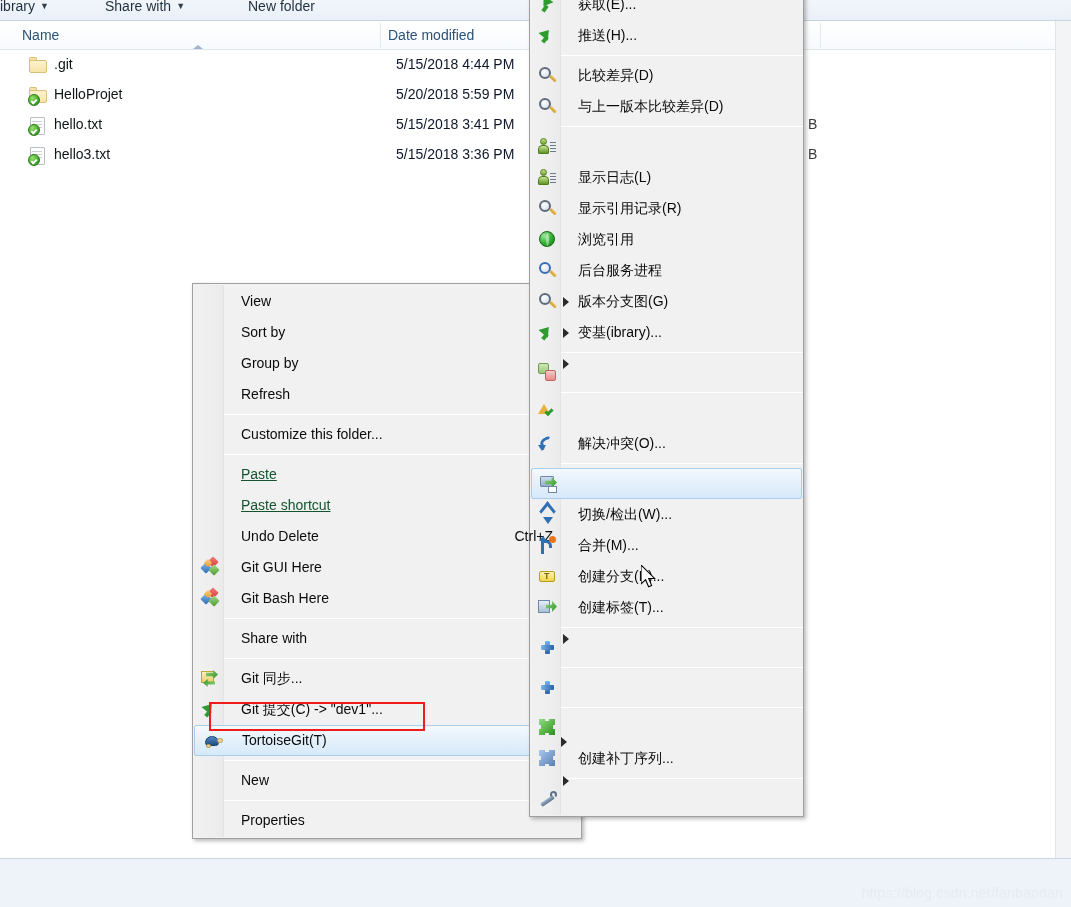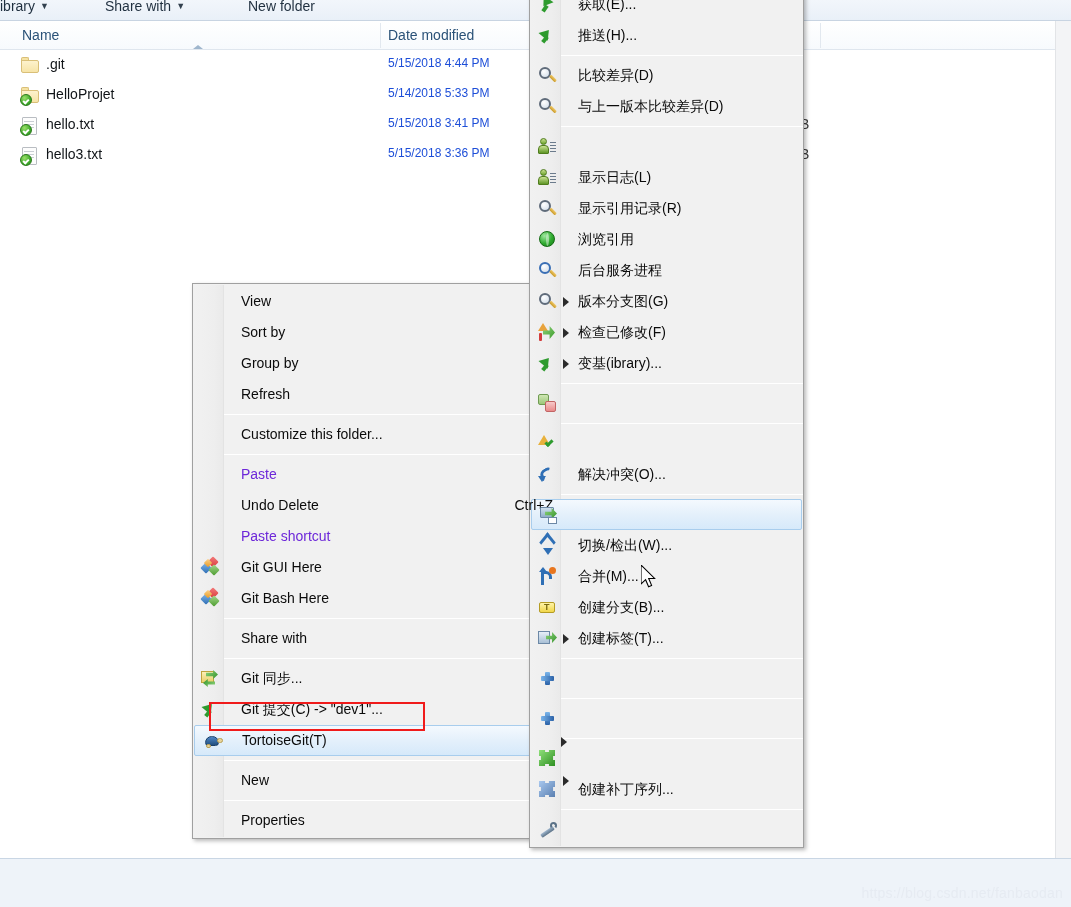--- a/index.html
+++ b/index.html
@@ -47,28 +47,28 @@
     background: #e2e8ef;
   }
   .sortarrow {
     position: absolute; left: 193px; top: 24px;
     width: 0; height: 0;
     border-left: 5px solid transparent;
     border-right: 5px solid transparent;
     border-bottom: 4px solid #9fb6cd;
   }
 
-  .filelist { position: absolute; left: 0; top: 51px; width: 857px; }
+  .filelist { position: absolute; left: 8px; top: 51px; width: 857px; }
   .filerow { position: relative; height: 30px; }
   .filerow .fname {
     position: absolute; left: 46px; top: 5px; font-size: 14px; color: #101418;
     white-space: nowrap;
   }
   .filerow .fdate {
-    position: absolute; left: 388px; top: 5px; font-size: 12px; color: #1d4ed8;
+    position: absolute; left: 388px; top: 5px; font-size: 14px; color: #0f172a;
     white-space: nowrap;
   }
   .filerow .fsize {
     position: absolute; left: 800px; top: 5px; font-size: 14px; color: #3a3a3a;
     white-space: nowrap;
   }
 
   
   .ficon { position: absolute; left: 20px; top: 5px; width: 21px; height: 20px; }
   .folder-body {
@@ -124,21 +124,21 @@
   .menu .gutter {
     position: absolute; left: 1px; top: 1px; bottom: 1px; width: 30px;
     background: linear-gradient(to right, #f1f1f1 0%, #eeeeee 70%, #eaeaea 100%);
     border-right: 1px solid #e3e3e3;
   }
   .mi {
     position: relative; height: 31px; line-height: 31px;
     padding-left: 48px; padding-right: 28px;
     white-space: nowrap; cursor: default;
   }
-  .mi.disabled { color: #6d28d9; }
+  .mi.disabled { color: #14532d; text-decoration: underline; }
   .mi .label { position: relative; z-index: 2; }
   .mi .accel {
     position: absolute; right: 28px; top: 0; z-index: 2; color: #0b0b0b;
   }
   .mi .arrow {
     position: absolute; right: 12px; top: 11px; z-index: 2;
     width: 0; height: 0;
     border-top: 5px solid transparent;
     border-bottom: 5px solid transparent;
     border-left: 6px solid #2b2b2b;
@@ -501,21 +501,21 @@
       <span class="fsize"></span>
     </div>
 
     <div class="filerow">
       <span class="ficon">
         <span class="folder-tab"></span>
           <span class="folder-body"></span>
         <span class="ovl-check"></span>
       </span>
       <span class="fname">HelloProjet</span>
-      <span class="fdate">5/14/2018 5:33 PM</span>
+      <span class="fdate">5/20/2018 5:59 PM</span>
       <span class="fsize"></span>
     </div>
 
     <div class="filerow">
       <span class="ficon">
         <span class="doc-body"></span>
         <span class="doc-line" style="top:5px;"></span>
         <span class="doc-line" style="top:8px;"></span>
         <span class="doc-line" style="top:11px;"></span>
         <span class="ovl-check"></span>
@@ -567,26 +567,26 @@
 
   <div class="mi">
     <span class="label">Customize this folder...</span>
   </div>
 
   <div class="sep"></div>
 
   <div class="mi disabled">
     <span class="label">Paste</span>
   </div>
+  <div class="mi disabled">
+    <span class="label">Paste shortcut</span>
+  </div>
   <div class="mi">
     <span class="label">Undo Delete</span>
     <span class="accel">Ctrl+Z</span>
-  </div>
-  <div class="mi disabled">
-    <span class="label">Paste shortcut</span>
   </div>
   <div class="mi">
     <span class="mi-icon">
       <span class="git-diamond gd-blue"></span>
         <span class="git-diamond gd-red"></span>
         <span class="git-diamond gd-grn"></span>
         <span class="git-diamond gd-org"></span>
     </span>
     <span class="label">Git GUI Here</span>
   </div>
@@ -720,28 +720,20 @@
         <span class="mag-handle"></span>
     </span>
     <span class="label">后台服务进程</span>
   </div>
   <div class="mi">
     <span class="mi-icon">
       <span class="mag-glass"></span>
         <span class="mag-handle"></span>
     </span>
     <span class="label">版本分支图(G)</span>
-  </div>
-  <div class="mi">
-    <span class="mi-icon">
-      <span class="rb-warn"></span>
-        <span class="rb-excl"></span>
-        <span class="rb-arrow"></span>
-    </span>
-    <span class="label">检查已修改(F)</span>
   </div>
   <div class="mi">
     <span class="mi-icon">
       <span class="arrow-green"></span>
         <span class="arrow-green-tail"></span>
     </span>
     <span class="label">变基(ibrary)...</span>
   </div>
 
   <div class="sep"></div>

